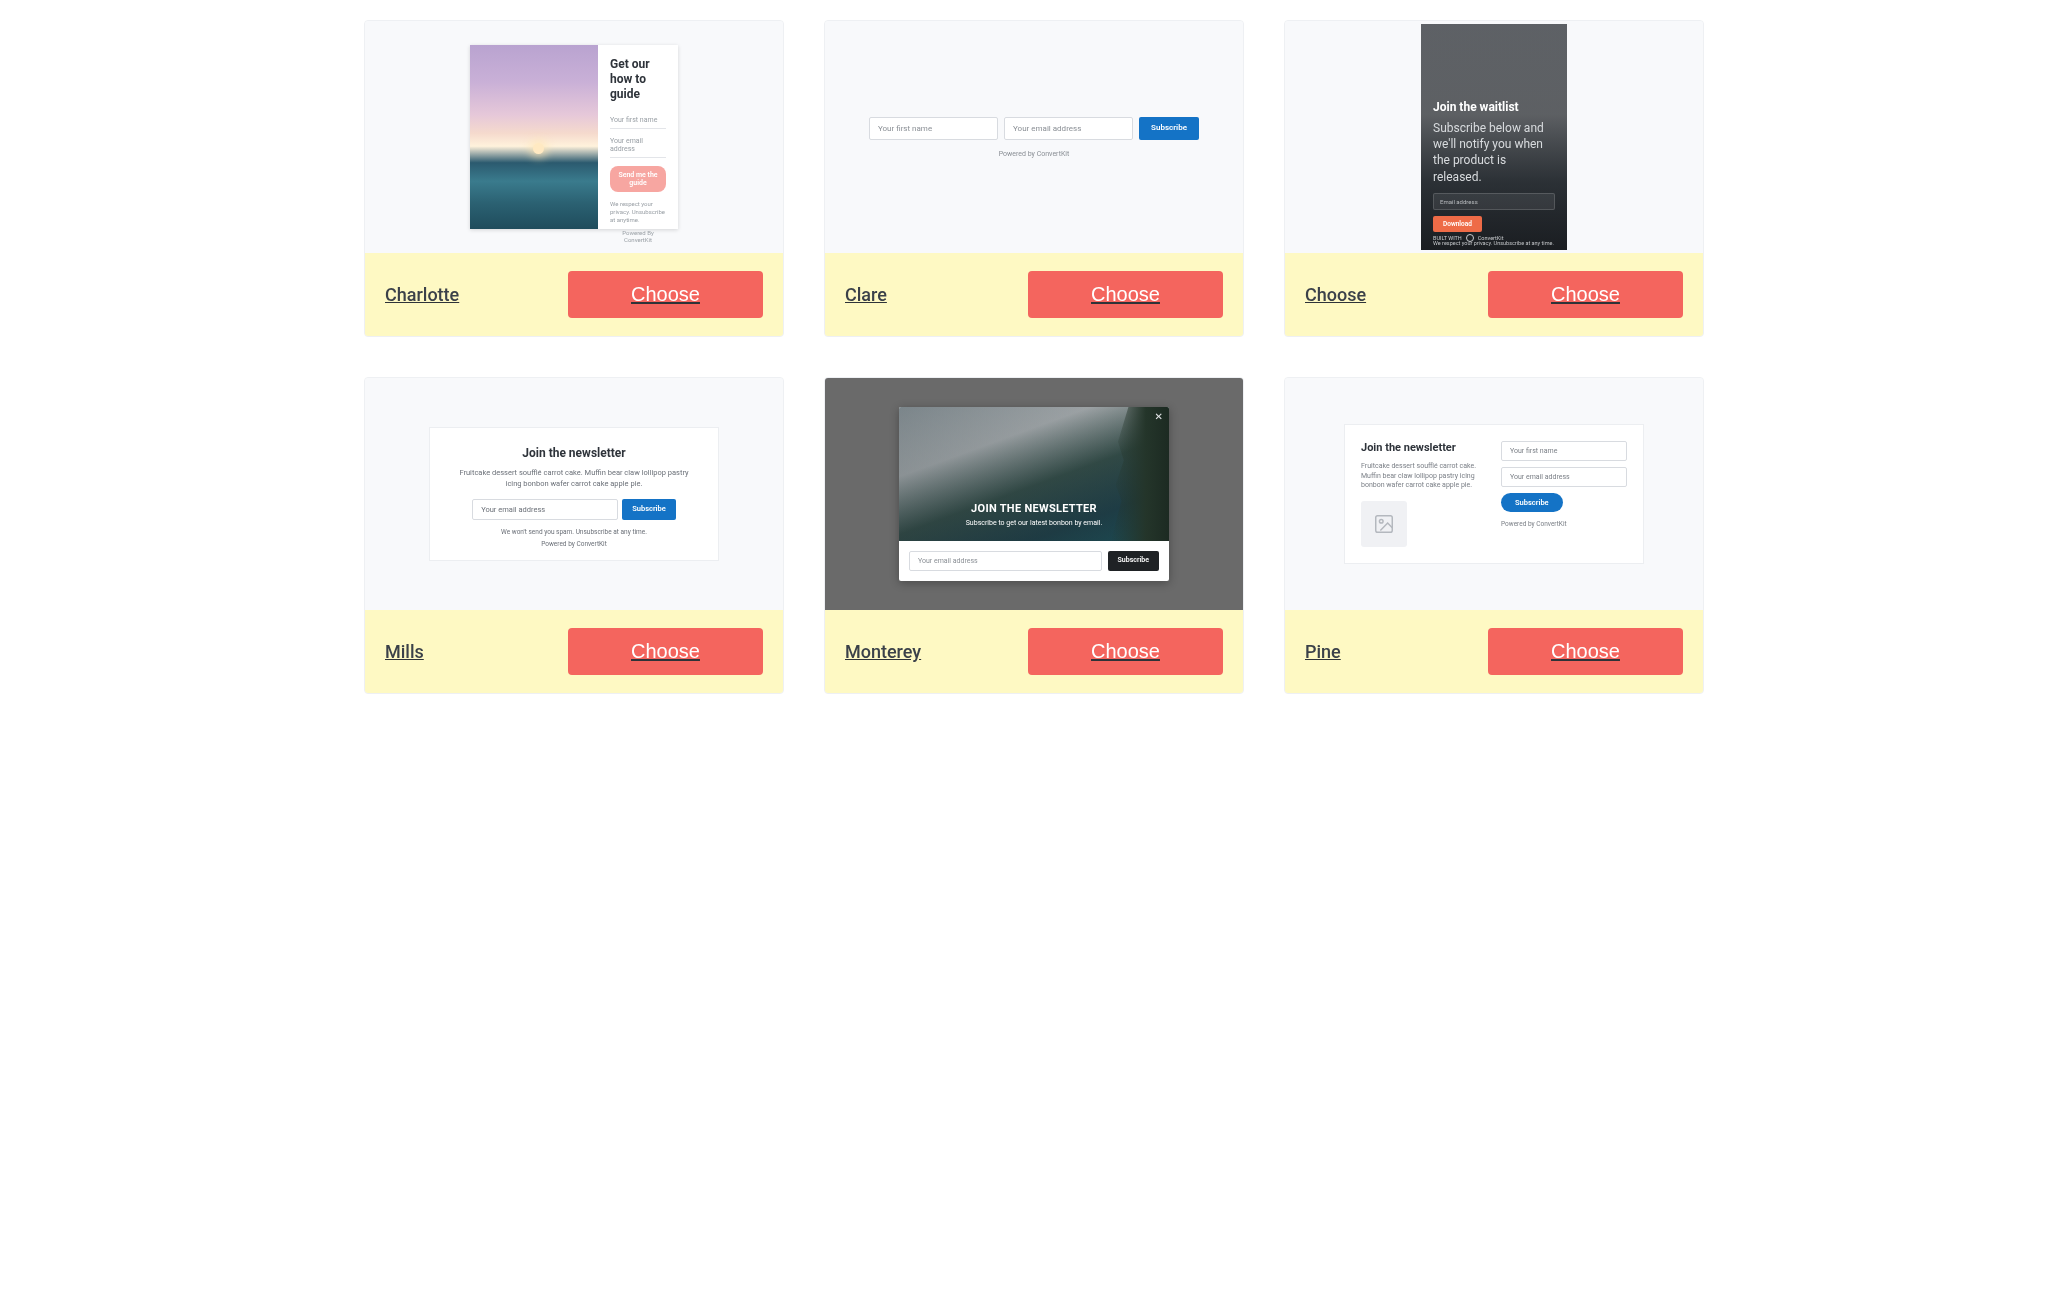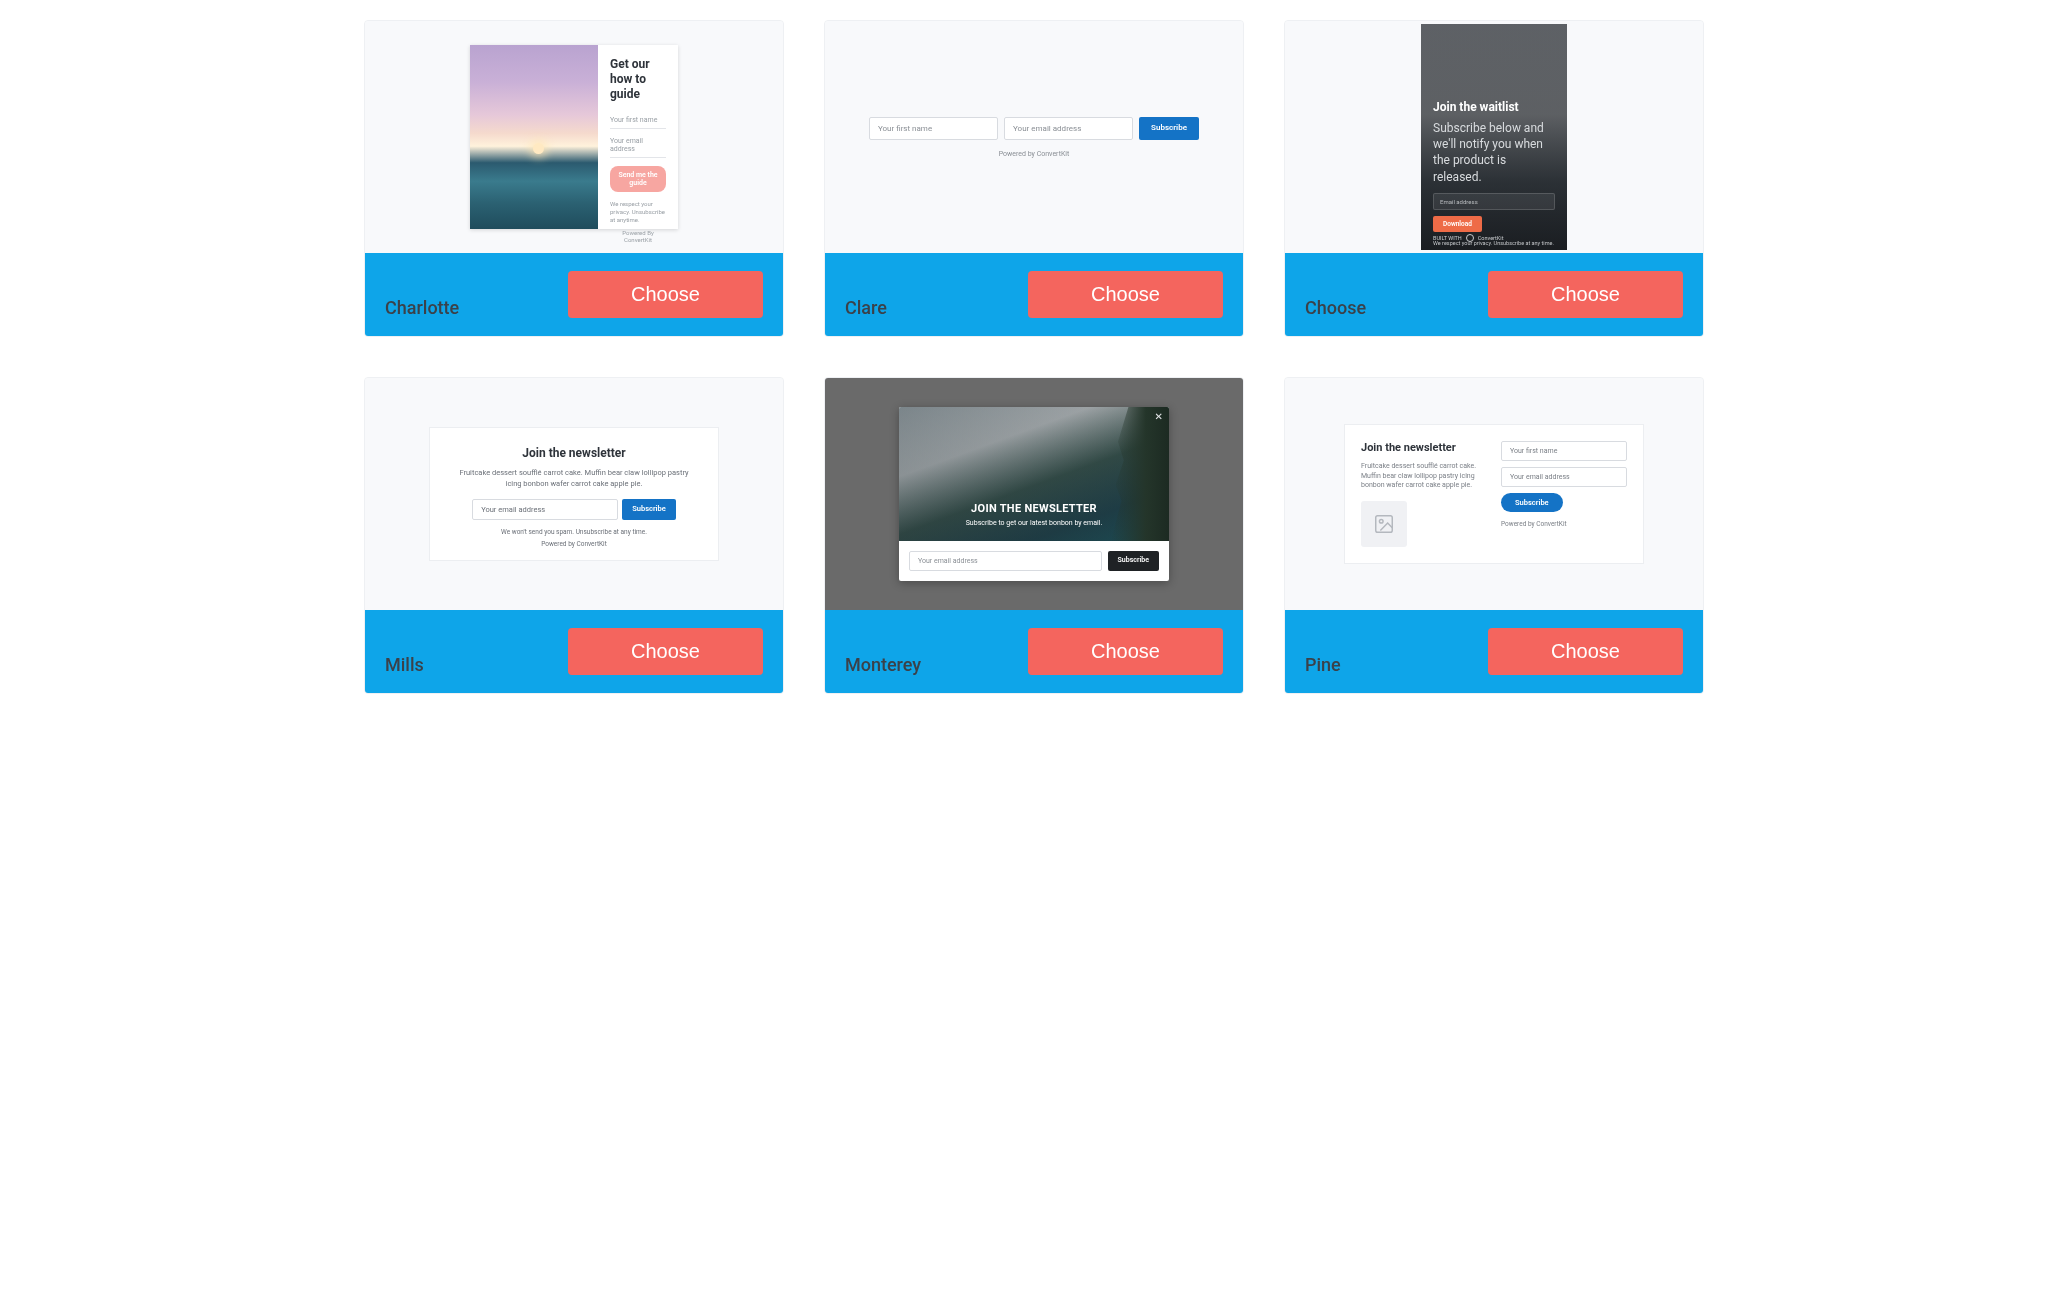--- a/index.html
+++ b/index.html
@@ -38,24 +38,25 @@
   .preview {
     height: 232px;
     display: flex;
     align-items: center;
     justify-content: center;
     padding: 4px;
     background: #f8f9fb;
   }
   .footer {
     display: flex;
-    align-items: flex-end;
+    align-items: center;
     justify-content: space-between;
     padding: 18px 20px;
-    background: #0ea5e9;
+    background: #fef9c3;
+    text-decoration: underline;
   }
   .template-name {
     font-size: 18px;
     color: #3b4149;
     font-weight: 500;
   }
   .choose-btn {
     background: #f4655e;
     color: #fff;
     border: none;

